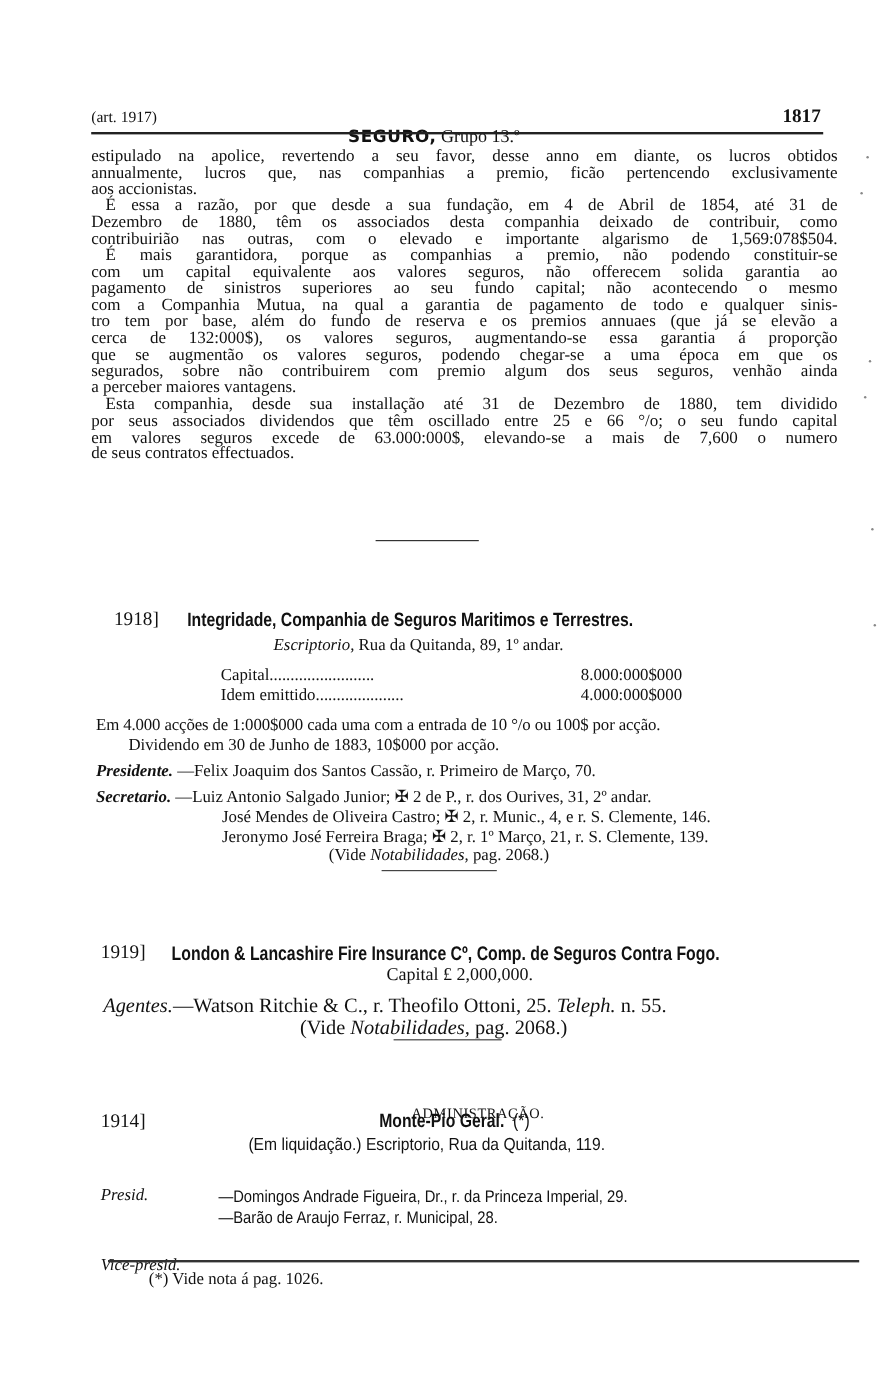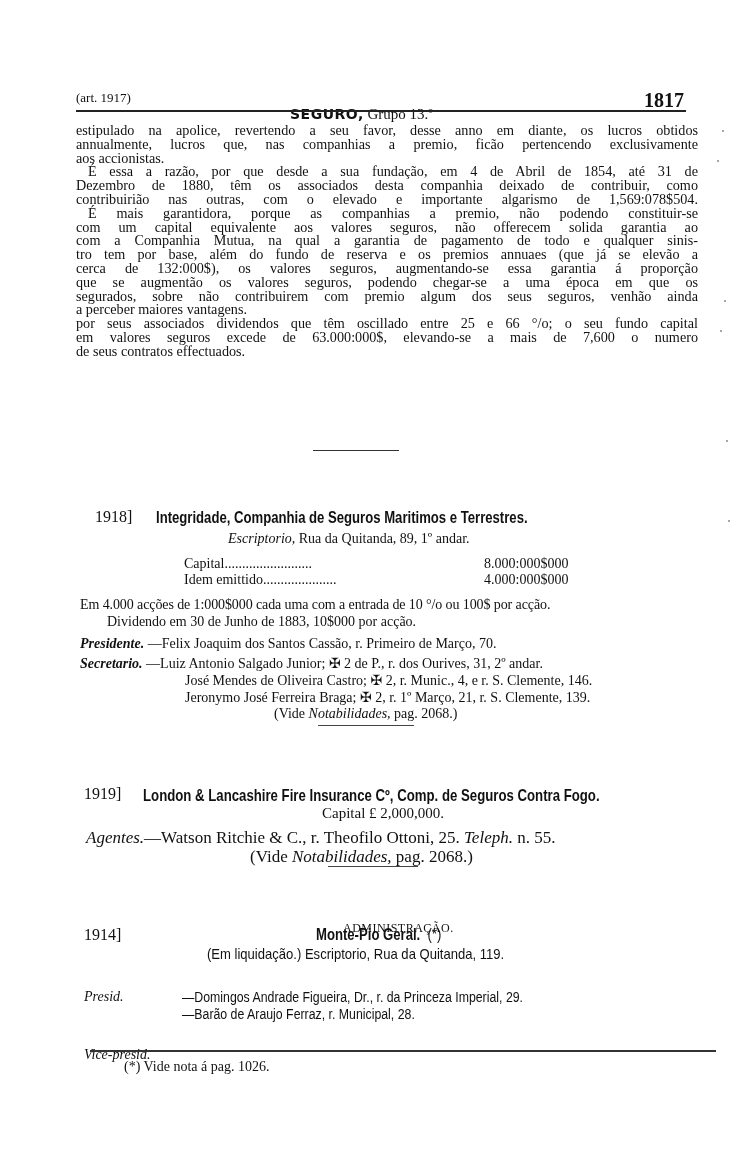--- a/index.html
+++ b/index.html
@@ -5,21 +5,21 @@
   html, body { margin: 0; padding: 0; }
   body {
     width: 747px; height: 1157px; background: #ffffff; position: relative; overflow: hidden;
     font-family: "Liberation Serif", "DejaVu Serif", serif; color: #111;
   }
   .abs { position: absolute; white-space: nowrap; }
   .hdr { top: 90px; left: 76px; width: 608px; height: 18px; }
   .hdr .l { left: 0; top: 0; font-size: 13px; }
   .hdr .c { left: 214px; top: -2px; font-size: 15px; margin-top: 18px; }
   .hdr .c b { font-family: "DejaVu Sans", sans-serif; font-weight: 900; letter-spacing: 0.5px; font-size: 14px; }
-  .hdr .r { right: 0; top: -1px; font-size: 20px; font-weight: bold; }
+  .hdr .r { right: 0; top: -1px; font-size: 16px; font-weight: bold; }
   .rule-top { position: absolute; left: 76px; top: 110px; width: 610px; height: 2px; background: #222; }
   .para { position: absolute; left: 76px; width: 622px; font-size: 14.2px; line-height: 13.8px; font-family: "Liberation Serif", serif; }
   .para .ln { display: block; white-space: nowrap; text-align: justify; text-align-last: justify; }
   .para .ln.last { text-align-last: left; }
   .para .ln.ind { padding-left: 12px; }
   .short-rule { position: absolute; left: 313px; top: 450px; width: 86px; height: 1px; background: #333; }
   .entry-num { font-size: 16px; font-family: "Liberation Serif", serif; }
   .entry-title { font-family: "Liberation Sans", "DejaVu Sans", sans-serif; font-weight: bold; font-size: 14.5px; transform: scaleX(0.82); transform-origin: left top; }
   .txt { font-size: 14px; }
   .ital { font-style: italic; }
@@ -42,26 +42,28 @@
 
 <div class="para" style="top:124px;">
   <span class="ln">estipulado na apolice, revertendo a seu favor, desse anno em diante, os lucros obtidos</span>
   <span class="ln">annualmente, lucros que, nas companhias a premio, ficão pertencendo exclusivamente</span>
   <span class="ln last">aos accionistas.</span>
   <span class="ln ind">É essa a razão, por que desde a sua fundação, em 4 de Abril de 1854, até 31 de</span>
   <span class="ln">Dezembro de 1880, têm os associados desta companhia deixado de contribuir, como</span>
   <span class="ln">contribuirião nas outras, com o elevado e importante algarismo de 1,569:078$504.</span>
   <span class="ln ind">É mais garantidora, porque as companhias a premio, não podendo constituir-se</span>
   <span class="ln">com um capital equivalente aos valores seguros, não offerecem solida garantia ao</span>
+  <span class="ln">pagamento de sinistros superiores ao seu fundo capital; não acontecendo o mesmo</span>
   <span class="ln">com a Companhia Mutua, na qual a garantia de pagamento de todo e qualquer sinis-</span>
   <span class="ln">tro tem por base, além do fundo de reserva e os premios annuaes (que já se elevão a</span>
   <span class="ln">cerca de 132:000$), os valores seguros, augmentando-se essa garantia á proporção</span>
   <span class="ln">que se augmentão os valores seguros, podendo chegar-se a uma época em que os</span>
   <span class="ln">segurados, sobre não contribuirem com premio algum dos seus seguros, venhão ainda</span>
   <span class="ln last">a perceber maiores vantagens.</span>
+  <span class="ln ind">Esta companhia, desde sua installação até 31 de Dezembro de 1880, tem dividido</span>
   <span class="ln">por seus associados dividendos que têm oscillado entre 25 e 66 °/o; o seu fundo capital</span>
   <span class="ln">em valores seguros excede de 63.000:000$, elevando-se a mais de 7,600 o numero</span>
   <span class="ln last">de seus contratos effectuados.</span>
 </div>
 <div class="short-rule"></div>
 
 <div>
   <span class="abs entry-num" style="left:80px; top:508px;margin-left:15px;">1918]</span>
   <span class="abs entry-title" style="left:156px; top:509px; font-size:16px;">Integridade, Companhia de Seguros Maritimos e Terrestres.</span>
   <span class="abs txt" style="left:228px; top:531px;"><span class="ital">Escriptorio,</span><span> Rua da Quitanda, 89, 1º andar.</span></span>

